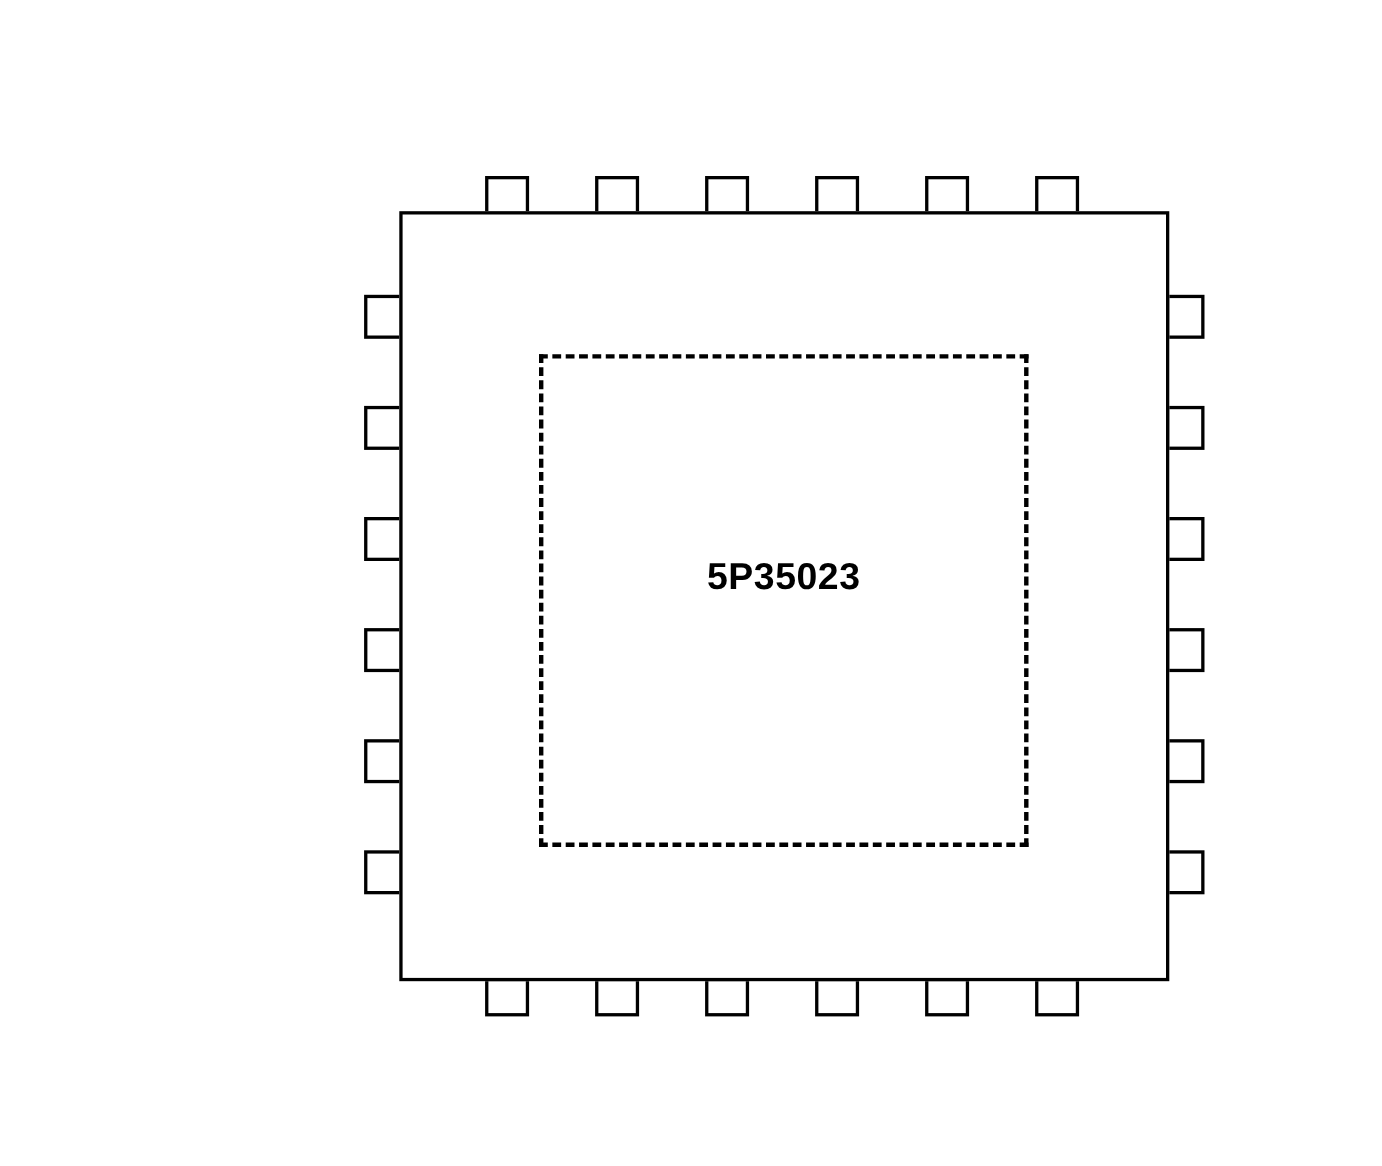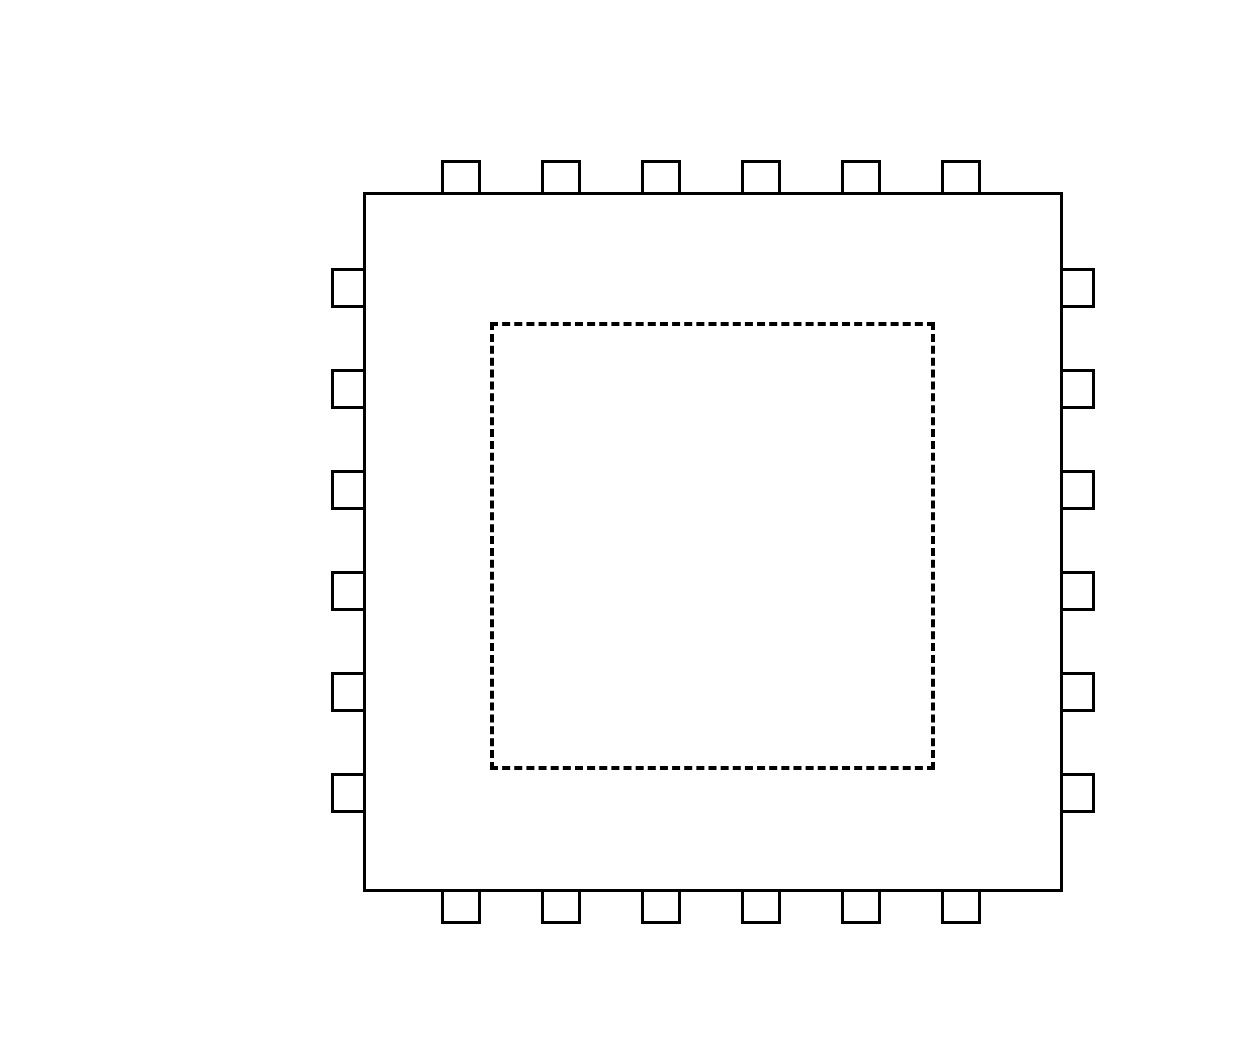--- a/index.html
+++ b/index.html
@@ -123,20 +123,21 @@
 </style>
 </head>
 <body>
 
 <div id="diagram">
 
   <div class="body-outline"></div>
 
   <div class="thermal-pad"></div>
 
+  <div class="part-number">5P35023</div>
 
   <div id="pins-layer">
       <div class="pin-tab left" style="left: 331px; top: 268px;"></div>
       <div class="pin-number left" style="left: 381px; top: 273px;"></div>
       <div class="pin-label left" style="right: 941px; top: 273px;"></div>
       <div class="pin-tab left" style="left: 331px; top: 369px;"></div>
       <div class="pin-number left" style="left: 381px; top: 374px;"></div>
       <div class="pin-label left" style="right: 941px; top: 374px;"></div>
       <div class="pin-tab left" style="left: 331px; top: 470px;"></div>
       <div class="pin-number left" style="left: 381px; top: 475px;"></div>

